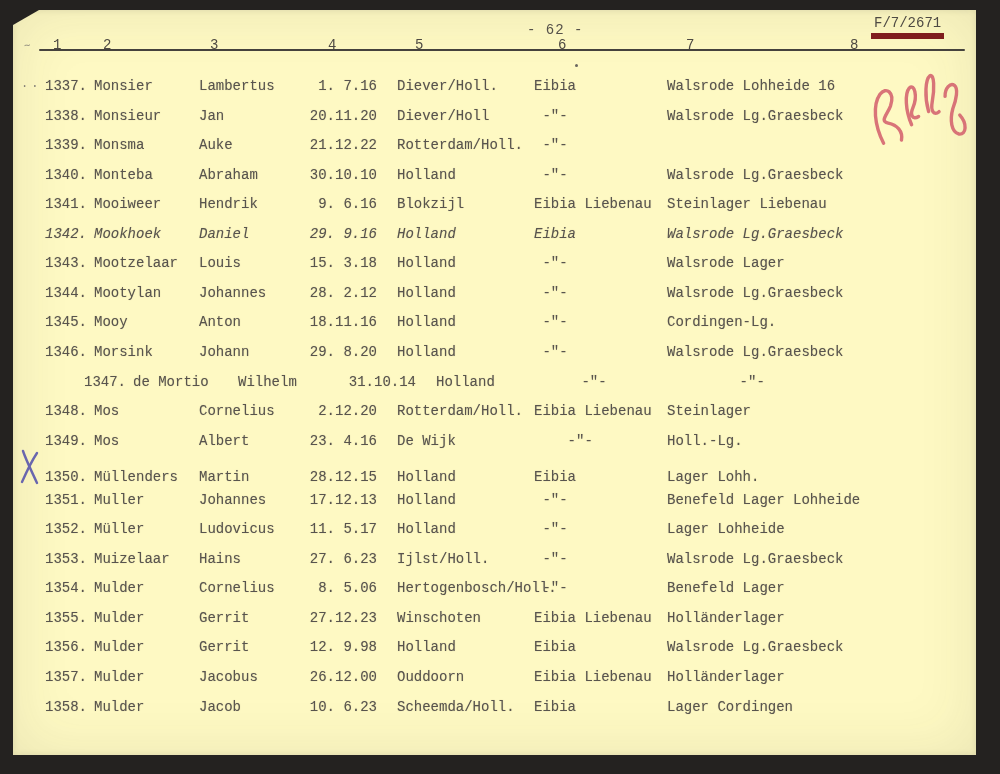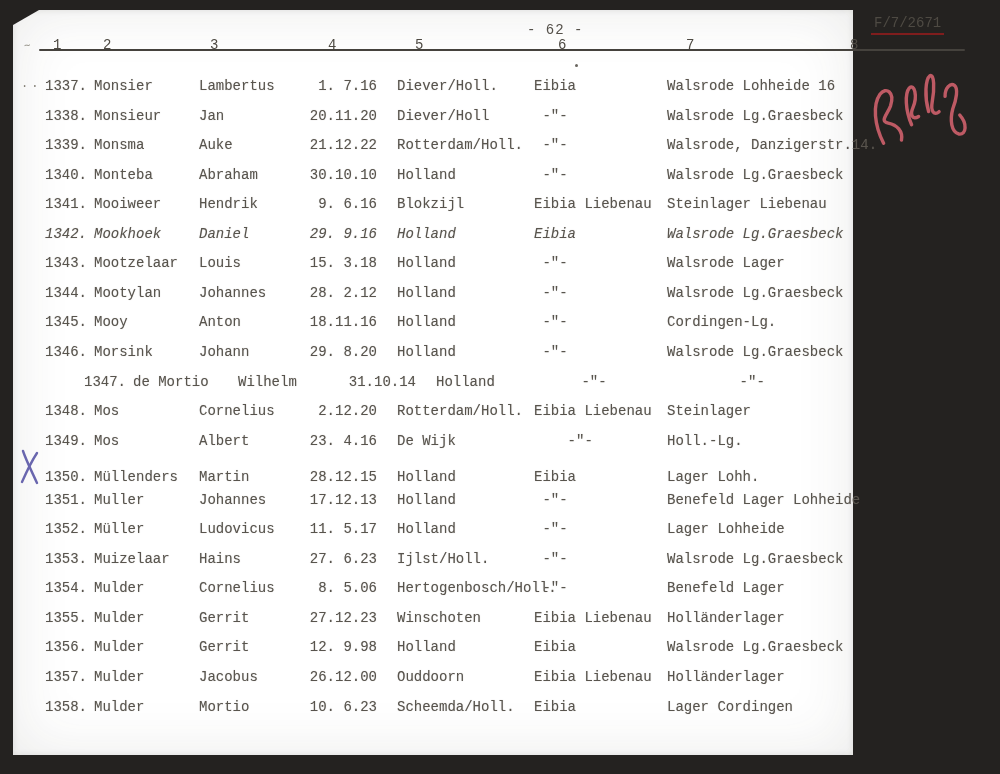--- a/index.html
+++ b/index.html
@@ -2,38 +2,38 @@
 <html><head>
 <meta charset="utf-8">
 <style>
   html,body{margin:0;padding:0;}
   body{
     width:1000px;height:774px;overflow:hidden;position:relative;
     background:#242220;
     font-family:"Liberation Mono","DejaVu Sans Mono",monospace;
   }
   .paper{
-    position:absolute;left:13px;top:10px;width:840px;height:745px;
-    background:#ffffff;
+    position:absolute;left:13px;top:10px;width:963px;height:745px;
+    background:#fef9c3;
     box-shadow:inset 0 0 60px rgba(60,55,45,0.10), inset 0 0 6px rgba(60,55,45,0.12);
     color:#58544d;
   }
   .corner-notch{
     position:absolute;left:0;top:0;width:26px;height:15px;
     background:#242220;
     clip-path:polygon(0 0,100% 0,0 100%);
   }
   .page-number{
     position:absolute;left:514px;top:12px;
     font-size:14px;letter-spacing:1px;color:#55514a;
   }
   .ref{
     position:absolute;left:858px;top:5px;
     font-size:14px;color:#4e4a43;
-    border-bottom:2px solid #7f1d1d;padding:0 3px 2px 3px;
+    border-bottom:6px solid #7f1d1d;padding:0 3px 2px 3px;
   }
   .col-numbers span{
     position:absolute;top:27px;font-size:14px;color:#4e4a43;
   }
   .rule{
     position:absolute;left:26px;top:39px;width:926px;height:2px;
     background:#45423d;border-radius:1px;
   }
   .rows .row{position:absolute;left:0;width:100%;height:18px;}
   .cell{
@@ -102,21 +102,20 @@
         <span class="cell c-firm"> -"-</span>
         <span class="cell c-camp">Walsrode Lg.Graesbeck</span>
       </div>
       <div class="row" style="top: 127.1px;">
         <span class="cell c-num">1339.</span>
         <span class="cell c-surname">Monsma</span>
         <span class="cell c-first">Auke</span>
         <span class="cell c-date">21.12.22</span>
         <span class="cell c-place">Rotterdam/Holl.</span>
         <span class="cell c-firm"> -"-</span>
-        <span class="cell c-camp">Walsrode, Danzigerstr.14.</span>
       </div>
       <div class="row" style="top: 156.65px;">
         <span class="cell c-num">1340.</span>
         <span class="cell c-surname">Monteba</span>
         <span class="cell c-first">Abraham</span>
         <span class="cell c-date">30.10.10</span>
         <span class="cell c-place">Holland</span>
         <span class="cell c-firm"> -"-</span>
         <span class="cell c-camp">Walsrode Lg.Graesbeck</span>
       </div>
@@ -269,21 +268,21 @@
         <span class="cell c-surname">Mulder</span>
         <span class="cell c-first">Jacobus</span>
         <span class="cell c-date">26.12.00</span>
         <span class="cell c-place">Ouddoorn</span>
         <span class="cell c-firm">Eibia Liebenau</span>
         <span class="cell c-camp">Holländerlager</span>
       </div>
       <div class="row" style="top: 688.55px;">
         <span class="cell c-num">1358.</span>
         <span class="cell c-surname">Mulder</span>
-        <span class="cell c-first">Mortio</span>
+        <span class="cell c-first">Jacob</span>
         <span class="cell c-date">10. 6.23</span>
         <span class="cell c-place">Scheemda/Holl.</span>
         <span class="cell c-firm">Eibia</span>
         <span class="cell c-camp">Lager Cordingen</span>
       </div>
     </div>
 
   <div class="pencil-dots">··</div>
   <div class="header-squiggle">~</div>
   <div class="ink-speck"></div>

